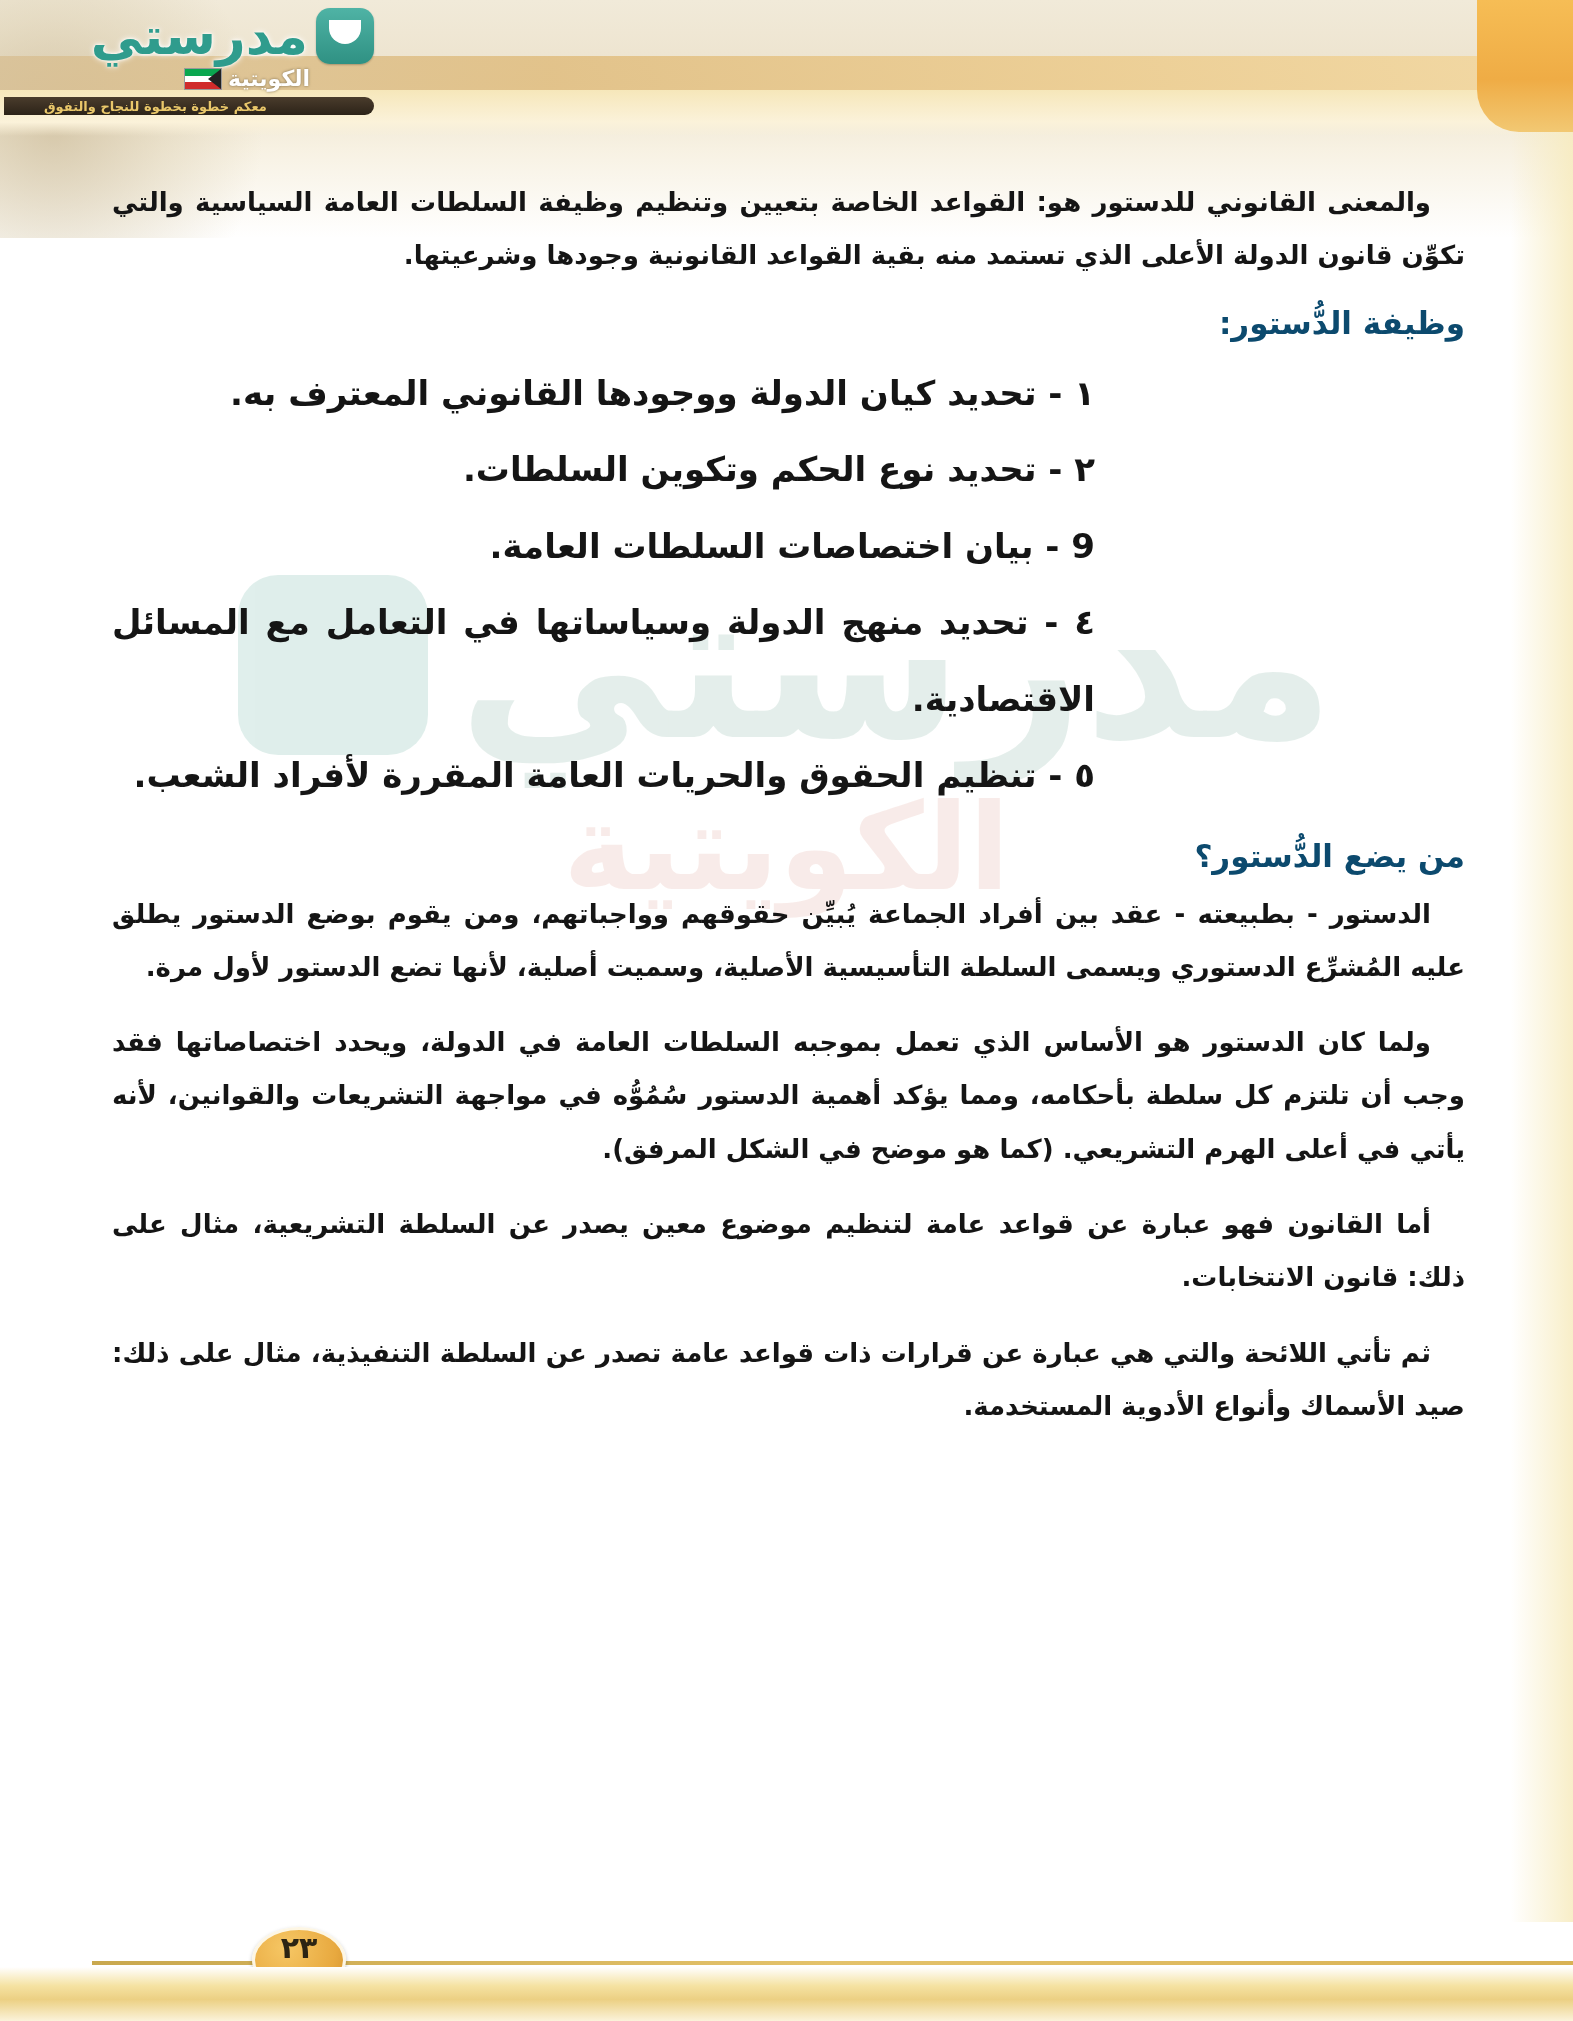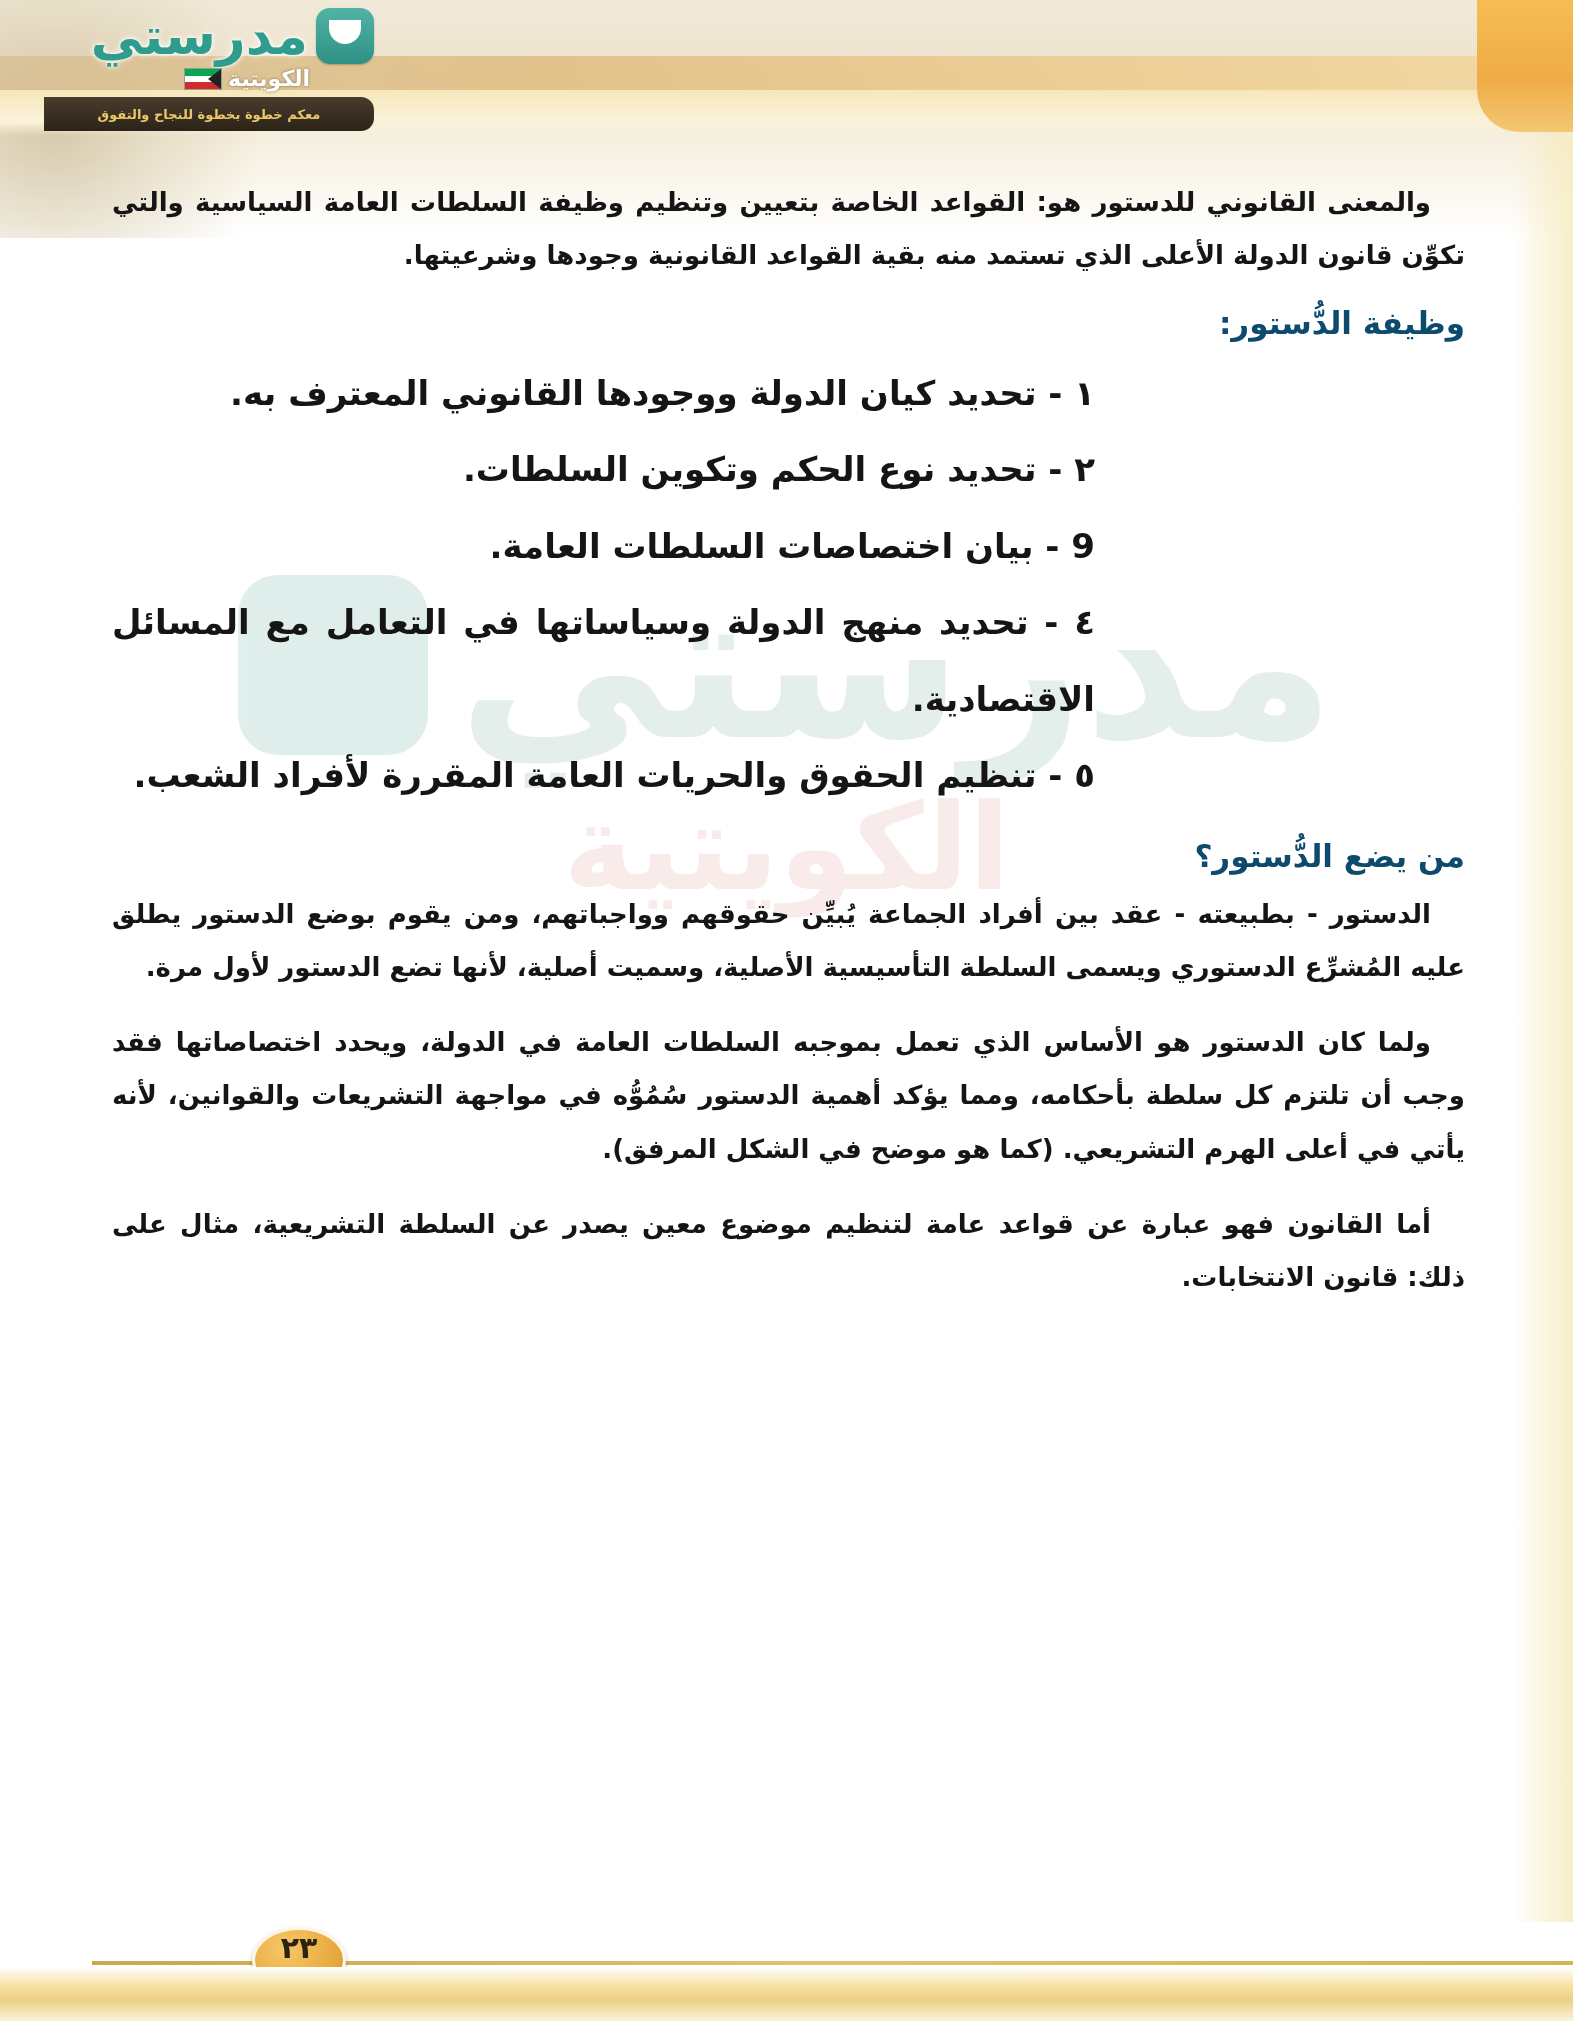--- a/index.html
+++ b/index.html
@@ -51,23 +51,23 @@
   }
   .logo-title{
     font-size:52px;font-weight:bold;color:#2f9c8d;line-height:1;
     text-shadow:0 0 3px #ffffff,0 0 6px #ffffff;
   }
   .logo-sub{display:flex;align-items:center;gap:6px;justify-content:flex-start;margin:2px 64px 0 0;direction:rtl;}
   .logo-subtitle{font-size:22px;font-weight:bold;color:#ffffff;text-shadow:0 0 3px #7a6a4a;}
   .kw-flag{width:36px;height:20px;position:relative;display:inline-block;border:1px solid #999;background:linear-gradient(180deg,#0aa64f 33%,#ffffff 33%,#ffffff 66%,#d02b2b 66%);}
   .kw-flag::after{content:"";position:absolute;right:0;top:0;border-top:10px solid transparent;border-bottom:10px solid transparent;border-right:13px solid #222;}
   .logo-ribbon{
-    margin-top:6px;width:330px;height:34px;border-radius:0 13px 13px 0;
+    margin-top:6px;width:330px;height:18px;border-radius:0 13px 13px 0;
     background:linear-gradient(180deg,#4a3c2c,#2c2318);
-    display:flex;align-items:center;justify-content:center;
+    display:flex;align-items:center;justify-content:flex-end;padding-left:40px;
   }
   .logo-tagline{font-size:13px;color:#e9c76a;font-weight:bold;letter-spacing:1px;}
   
   .watermark{
     position:absolute;top:560px;left:0;width:1573px;text-align:center;
     pointer-events:none;direction:rtl;opacity:.16;
   }
   .watermark-row{display:flex;justify-content:center;align-items:center;gap:30px;direction:rtl;}
   .watermark-icon{width:190px;height:180px;border-radius:40px;background:#3f9c86;}
   .watermark-title{font-size:210px;font-weight:bold;color:#5f9c86;line-height:1;}
@@ -153,20 +153,21 @@
     <div class="func-item">9 - بيان اختصاصات السلطات العامة.</div>
     <div class="func-item">٤ - تحديد منهج الدولة وسياساتها في التعامل مع المسائل الاقتصادية.</div>
     <div class="func-item">٥ - تنظيم الحقوق والحريات العامة المقررة لأفراد الشعب.</div>
   </div>
 
   <div class="heading">من يضع الدُّستور؟</div>
 
   <p class="para">الدستور - بطبيعته - عقد بين أفراد الجماعة يُبيِّن حقوقهم وواجباتهم، ومن يقوم بوضع الدستور يطلق عليه المُشرِّع الدستوري ويسمى السلطة التأسيسية الأصلية، وسميت أصلية، لأنها تضع الدستور لأول مرة.</p>
   <p class="para">ولما كان الدستور هو الأساس الذي تعمل بموجبه السلطات العامة في الدولة، ويحدد اختصاصاتها فقد وجب أن تلتزم كل سلطة بأحكامه، ومما يؤكد أهمية الدستور سُمُوُّه في مواجهة التشريعات والقوانين، لأنه يأتي في أعلى الهرم التشريعي. (كما هو موضح في الشكل المرفق).</p>
   <p class="para">أما القانون فهو عبارة عن قواعد عامة لتنظيم موضوع معين يصدر عن السلطة التشريعية، مثال على ذلك: قانون الانتخابات.</p>
+  <p class="para">ثم تأتي اللائحة والتي هي عبارة عن قرارات ذات قواعد عامة تصدر عن السلطة التنفيذية، مثال على ذلك: صيد الأسماك وأنواع الأدوية المستخدمة.</p>
 
 
 </div>
 
 <div class="footer-line"></div>
 <div class="page-badge">
   <span class="page-number">٢٣</span>
 </div>
 <div class="footer-band"></div>
 

